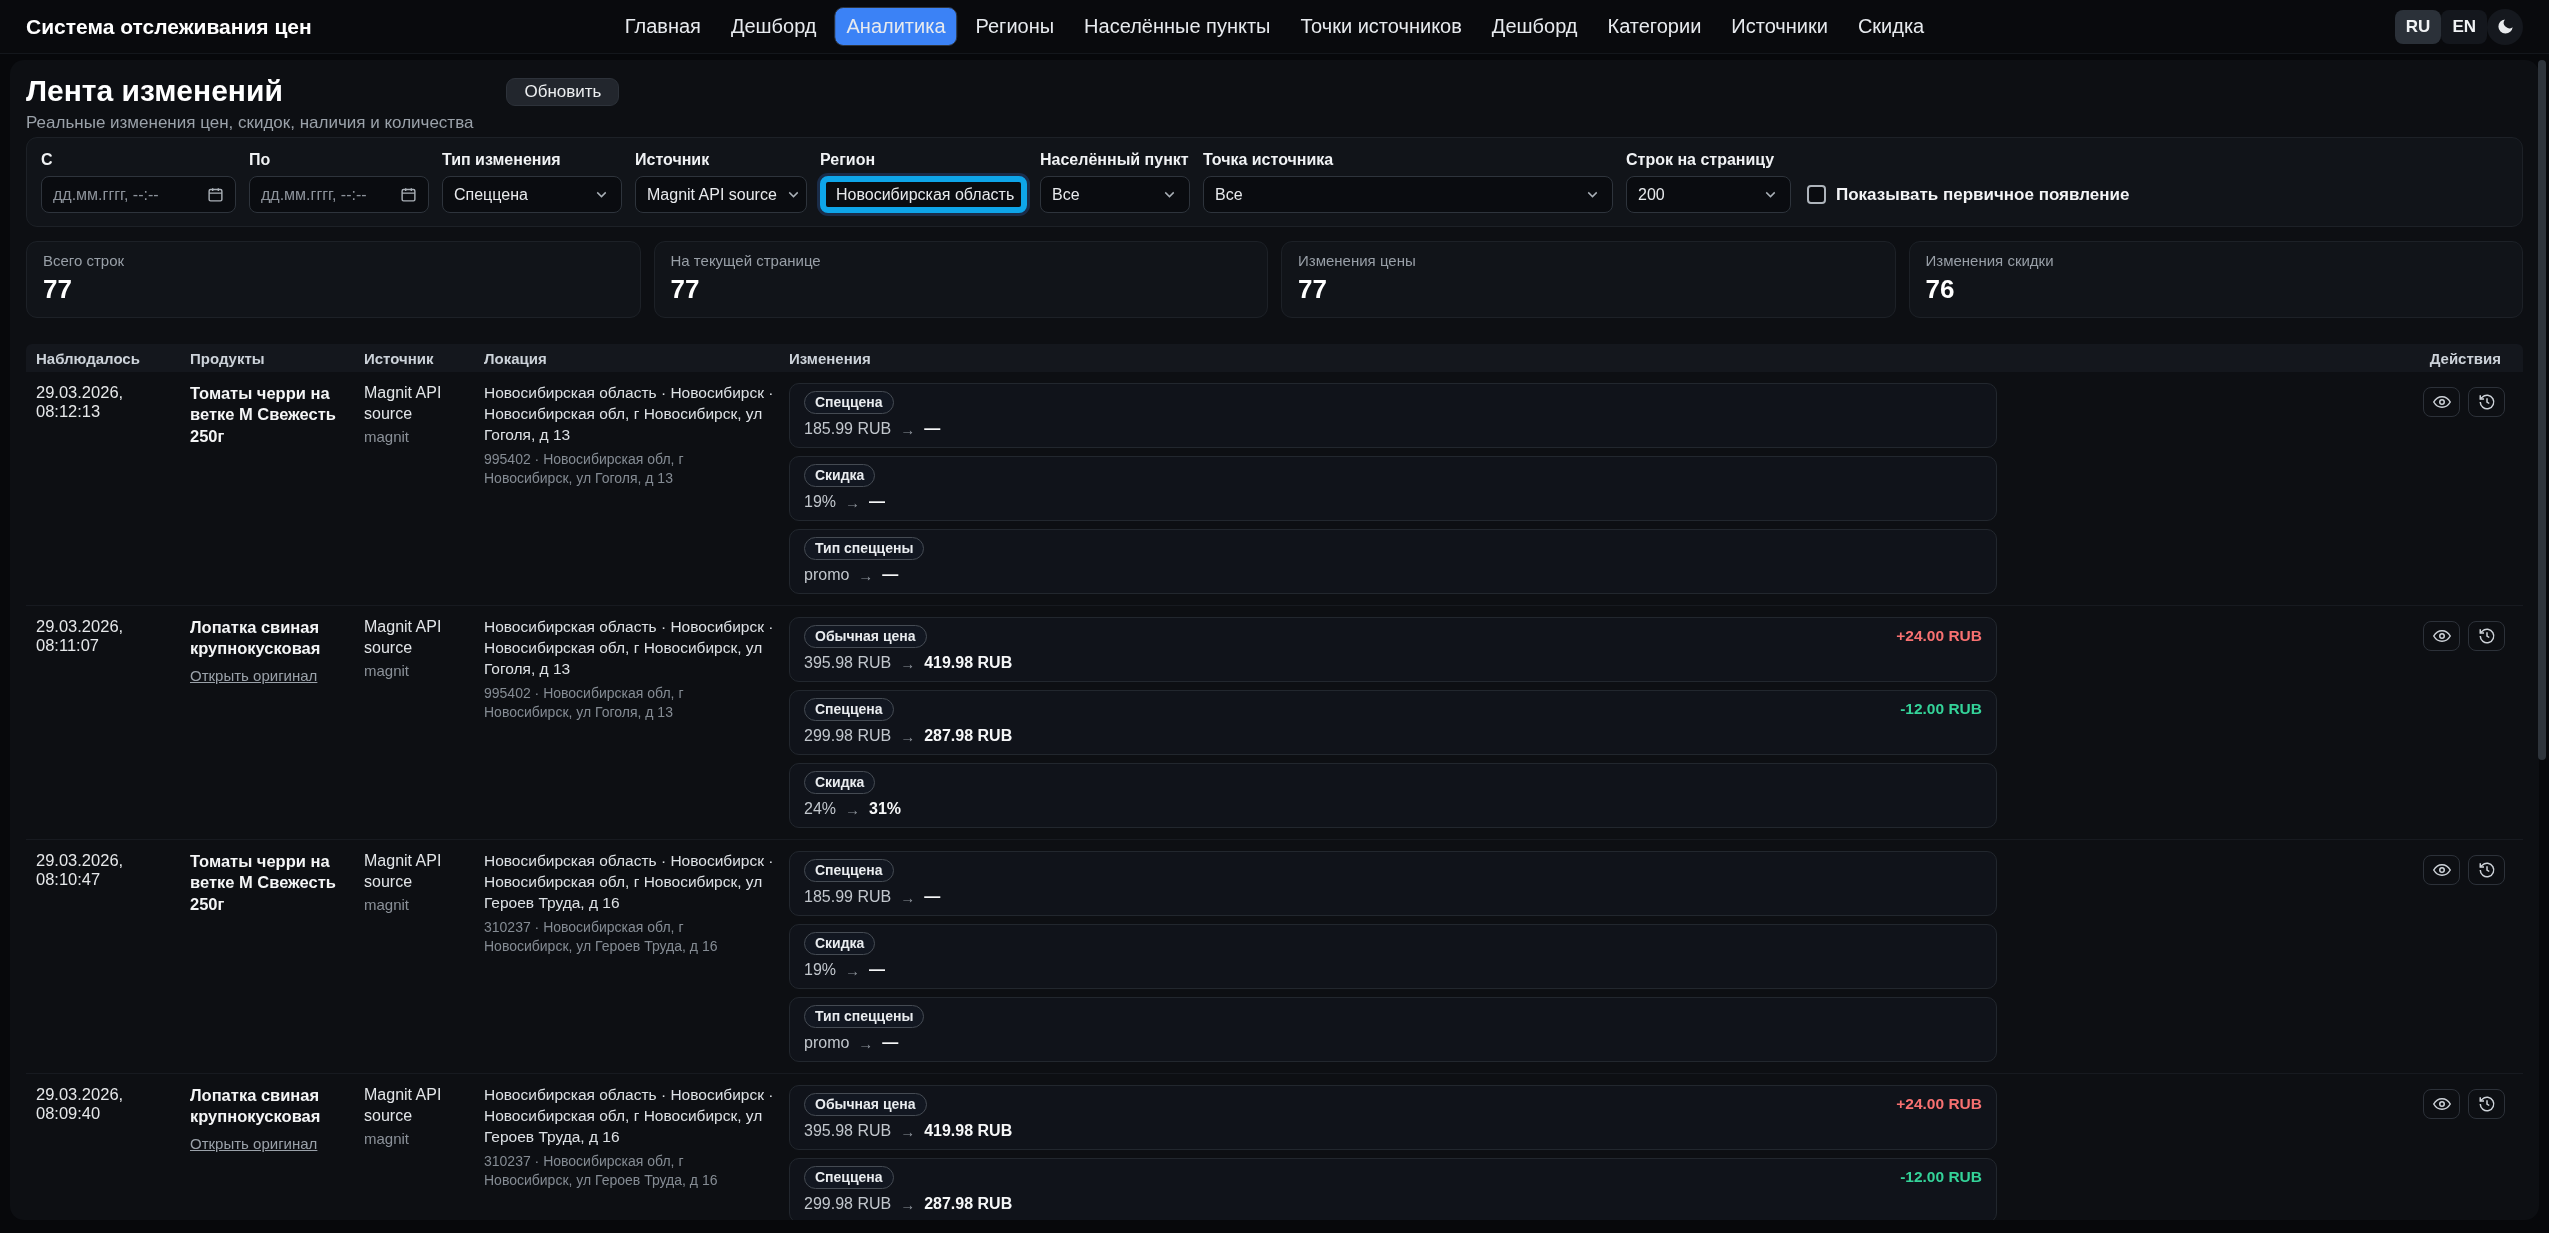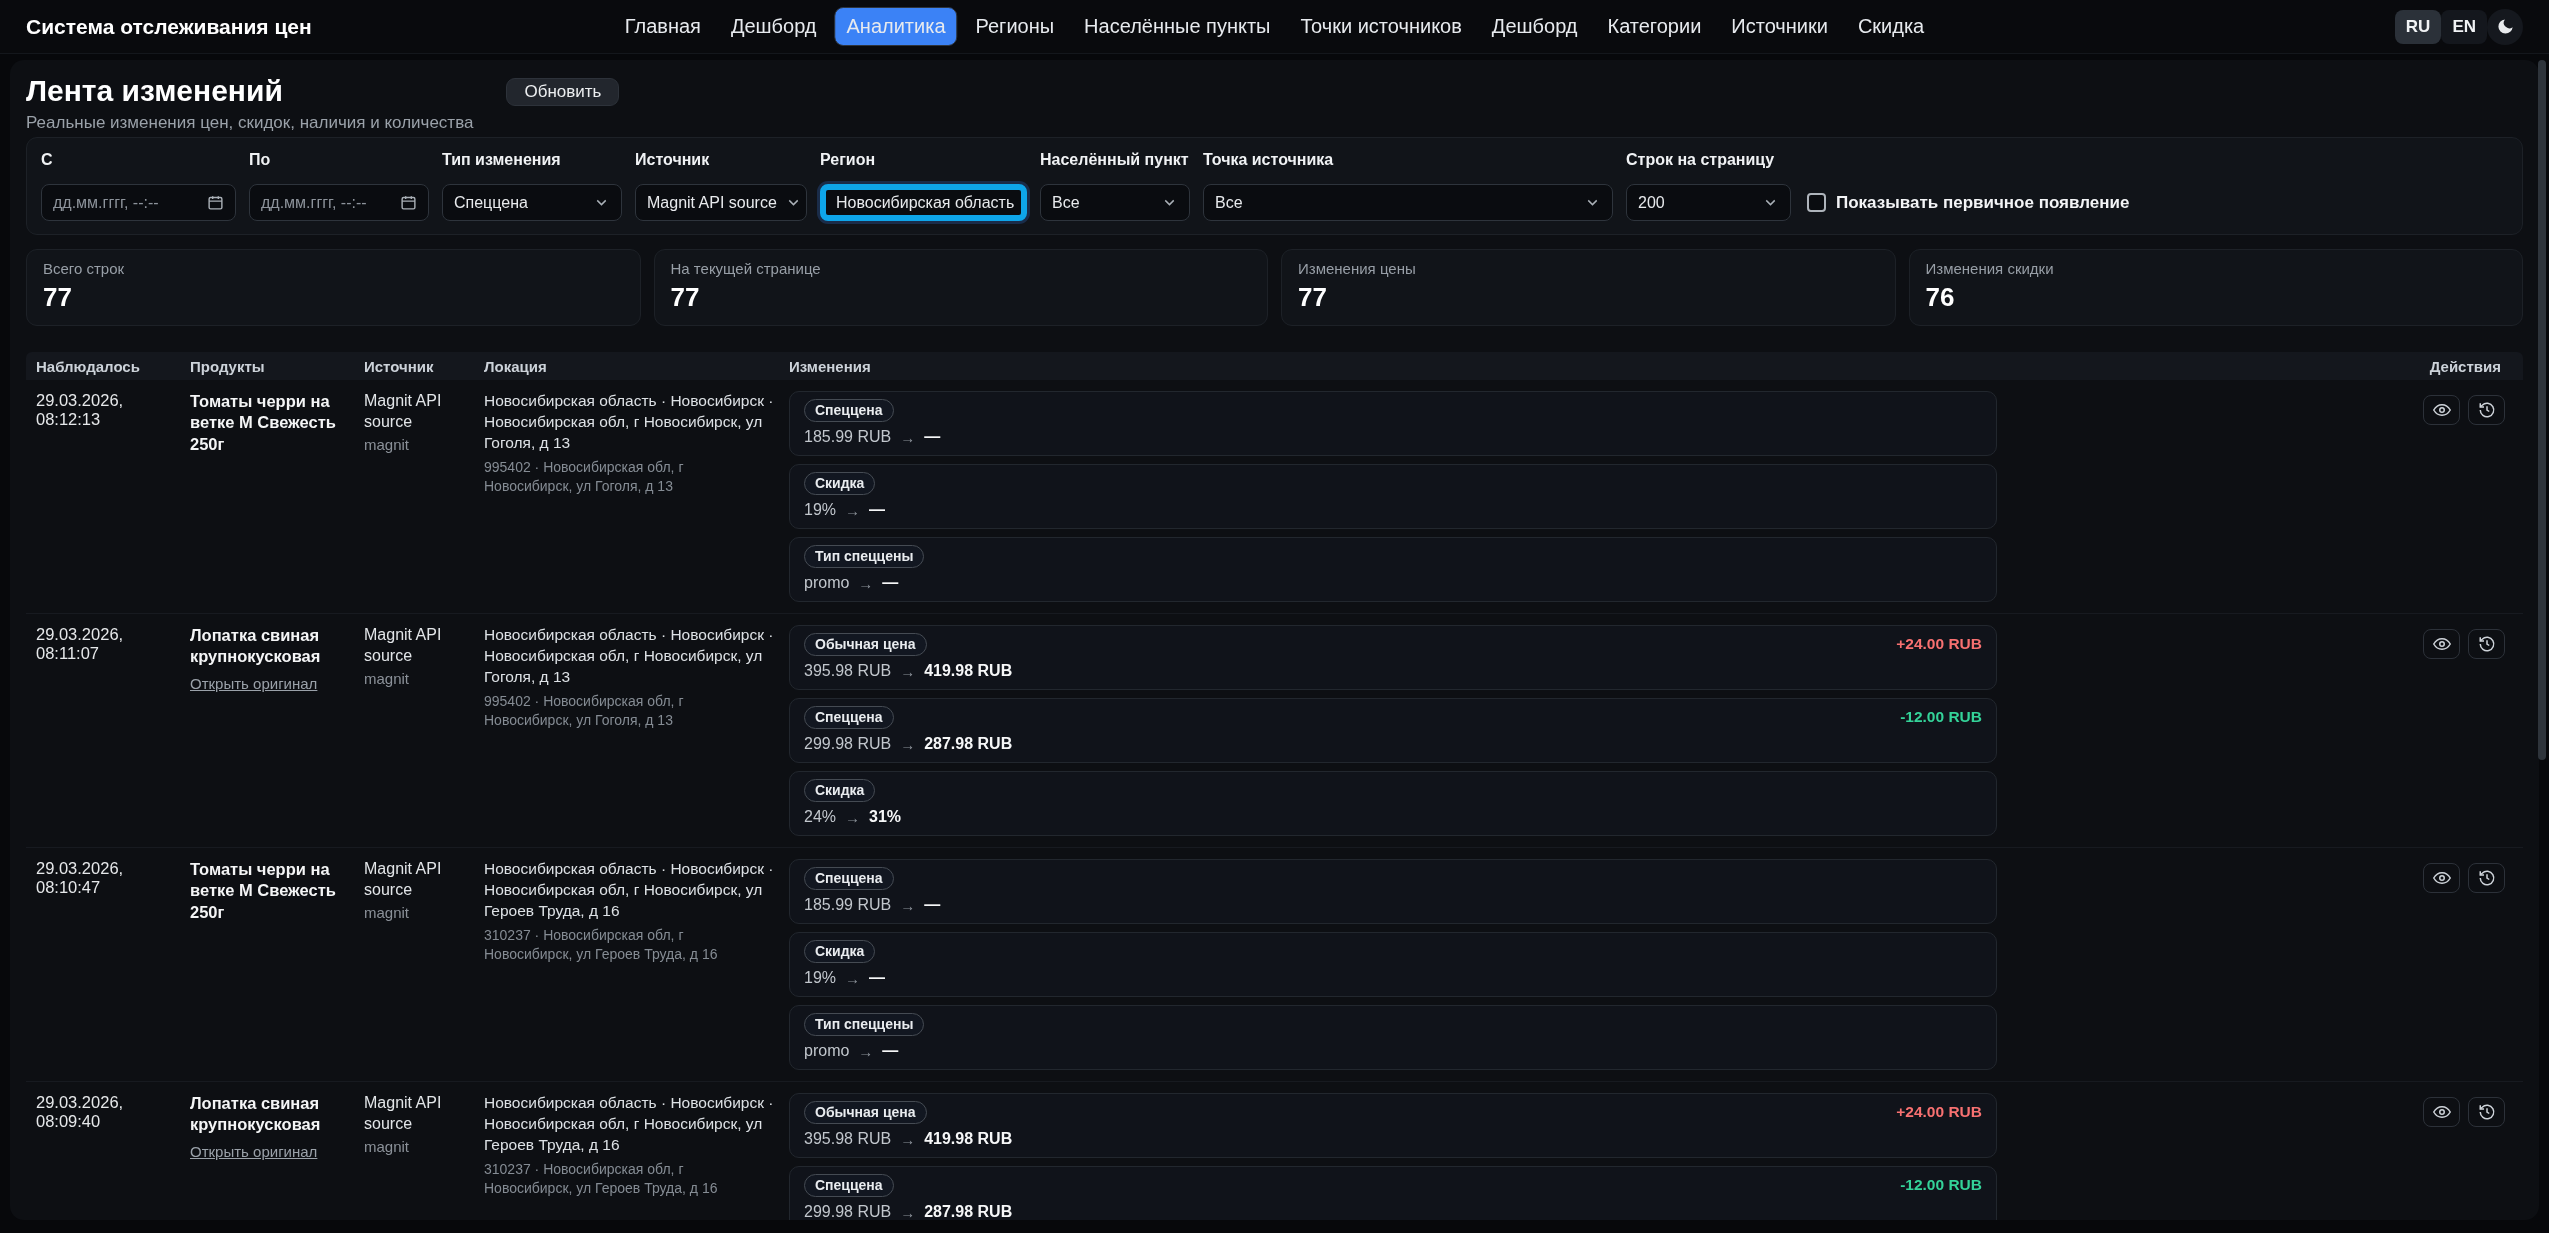--- a/index.html
+++ b/index.html
@@ -50,21 +50,21 @@
   
   .filters{
     background:#111419; border:1px solid #1d2127; border-radius:11px;
     padding:13px 14px; display:flex; align-items:flex-end; gap:13px; margin-bottom:14px;
   }
   .field{ display:flex; flex-direction:column; }
   .field-label{ font-size:16px; font-weight:700; color:#f0f2f4; margin-bottom:7px; }
   .control{
     height:37px; background:#0a0c10; border:1px solid #2e343c; border-radius:8px;
     display:flex; align-items:center; justify-content:space-between; gap:8px;
-    padding:0 11px; font-size:16px; color:#e8eaed; cursor:pointer; white-space:nowrap; overflow:hidden;margin-top:8px;
+    padding:0 11px; font-size:16px; color:#e8eaed; cursor:pointer; white-space:nowrap; overflow:hidden;
   }
   .control .placeholder{ color:#8d939b; }
   .control svg{ width:17px; height:17px; flex:none; color:#aab0b7; }
   .control.focused{
     border:6px solid #0ea5e9; box-shadow:0 0 0 3px rgba(59,130,246,.22); padding:0 10px;
   }
   .checkbox-group{ display:flex; align-items:center; gap:10px; height:37px; margin-left:3px; cursor:pointer; }
   .checkbox{
     width:19px; height:19px; border:2px solid #aeb4bb; border-radius:4px; background:#0a0c10; flex:none;
   }

